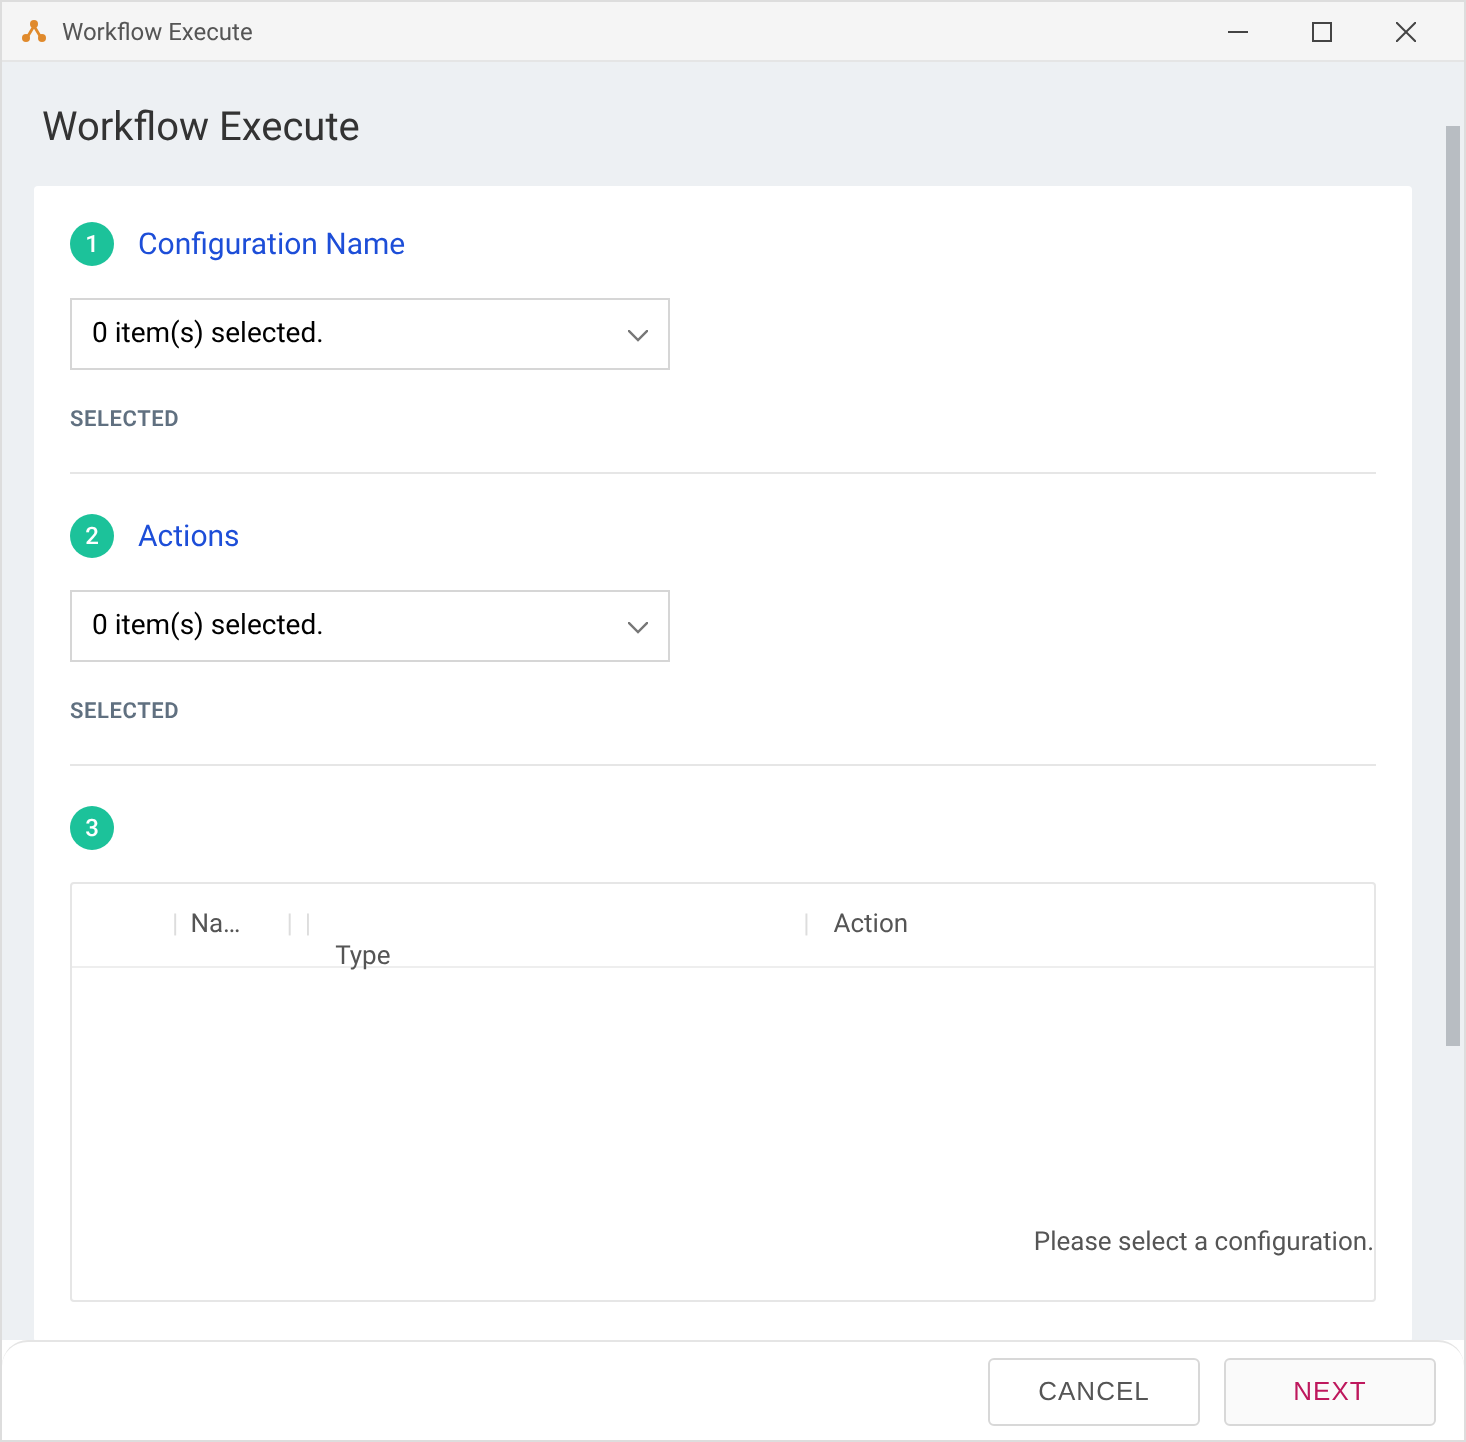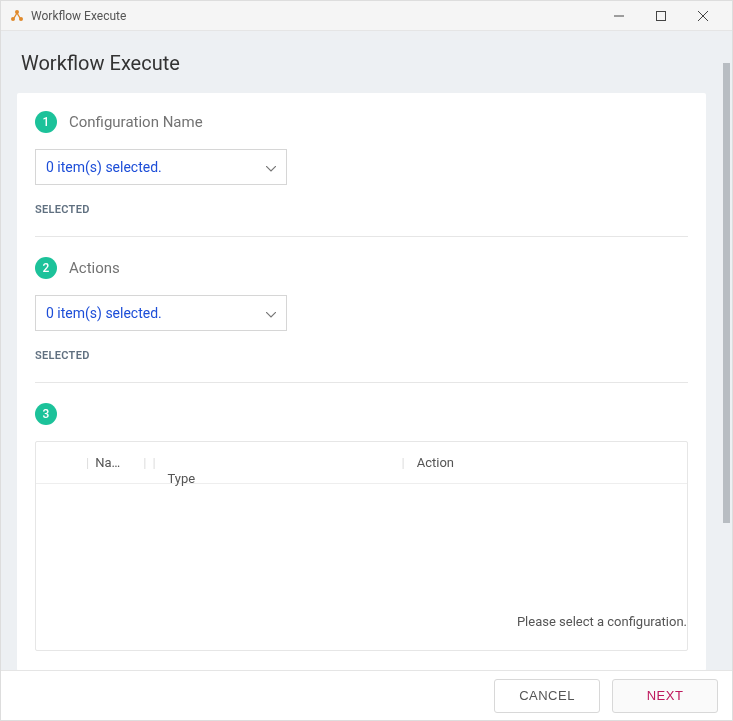--- a/index.html
+++ b/index.html
@@ -104,35 +104,35 @@
   background: #1cc29a;
   color: #fff;
   font-size: 12px;
   font-weight: 500;
   display: flex;
   align-items: center;
   justify-content: center;
 }
 .section-title {
   font-size: 15px;
-  color: #737373;
+  color: #1d4ed8;
   font-weight: 400;
 }
 .select-box {
-  width: 252px;
+  width: 300px;
   height: 36px;
   border: 1px solid #d6d6d6;
   background: #fff;
   display: flex;
   align-items: center;
   padding: 0 10px;
   cursor: pointer;
   justify-content: space-between;
   font-size: 14px;
-  color: #1d4ed8;
+  color: #000000;
 }
 .select-box .caret {
   color: #777;
 }
 .selected-label {
   font-size: 11px;
   color: #607080;
   font-weight: 600;
   margin-top: 18px;
   letter-spacing: 0.3px;
@@ -170,20 +170,21 @@
 }
 .footer {
   height: 50px;
   background: #fff;
   border-top: 1px solid #e5e5e5;
   display: flex;
   align-items: center;
   justify-content: flex-end;
   padding: 0 14px;
   gap: 12px;
+  border-radius: 13px;
 }
 .btn {
   height: 34px;
   min-width: 106px;
   border: 1px solid #d8d8d8;
   background: #fff;
   font-size: 13px;
   letter-spacing: 0.5px;
   color: #555;
   cursor: pointer;

